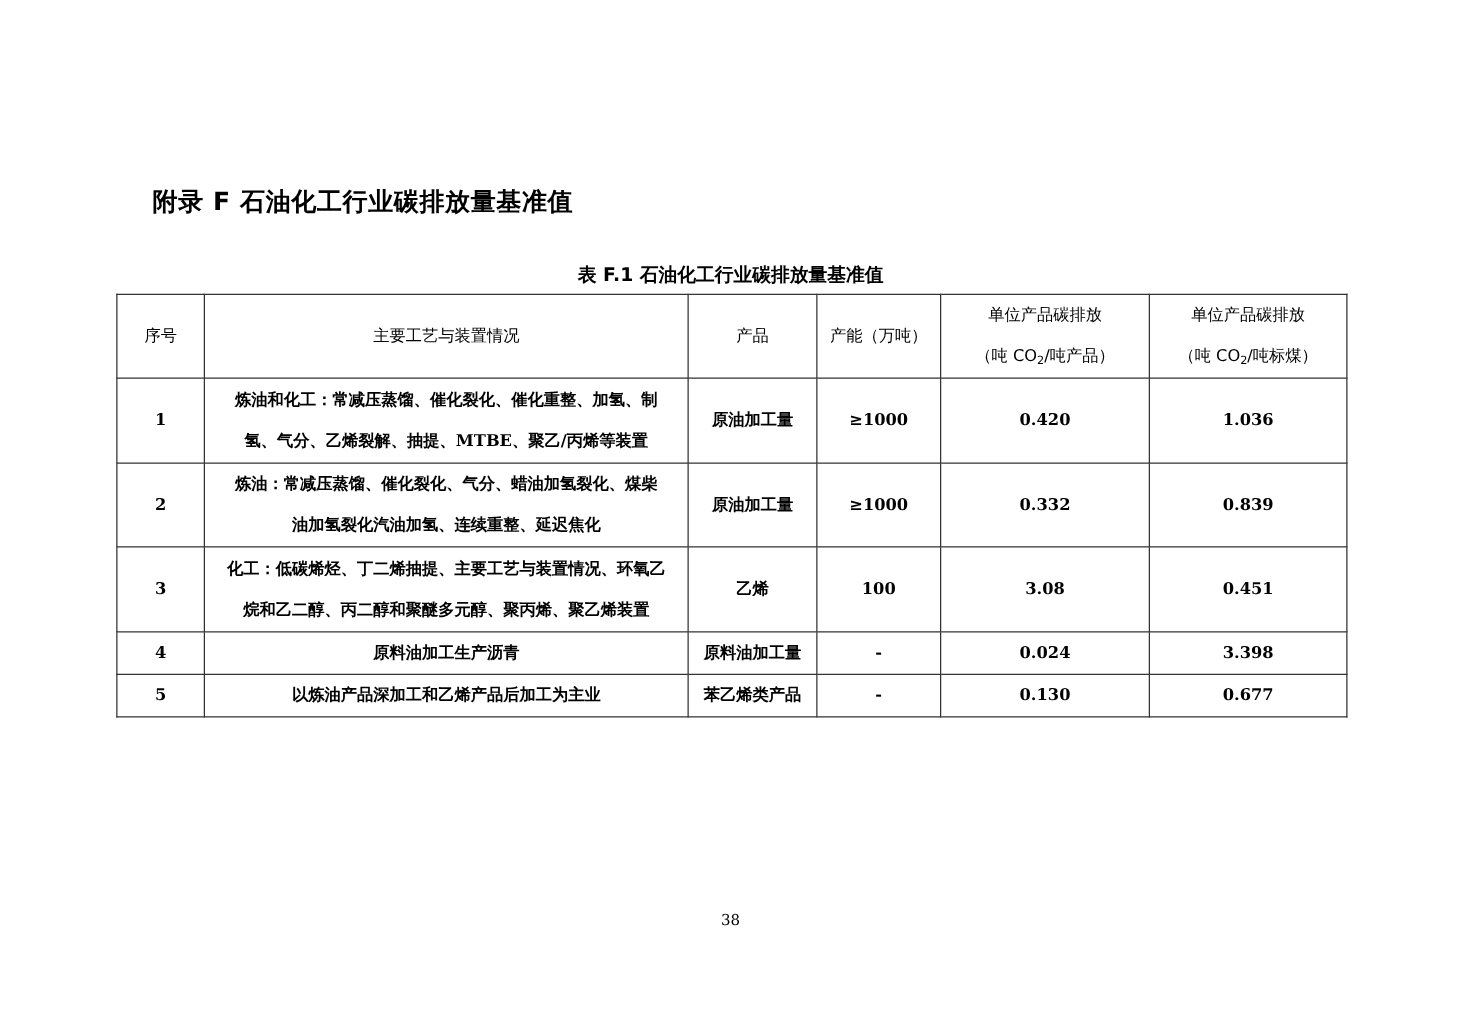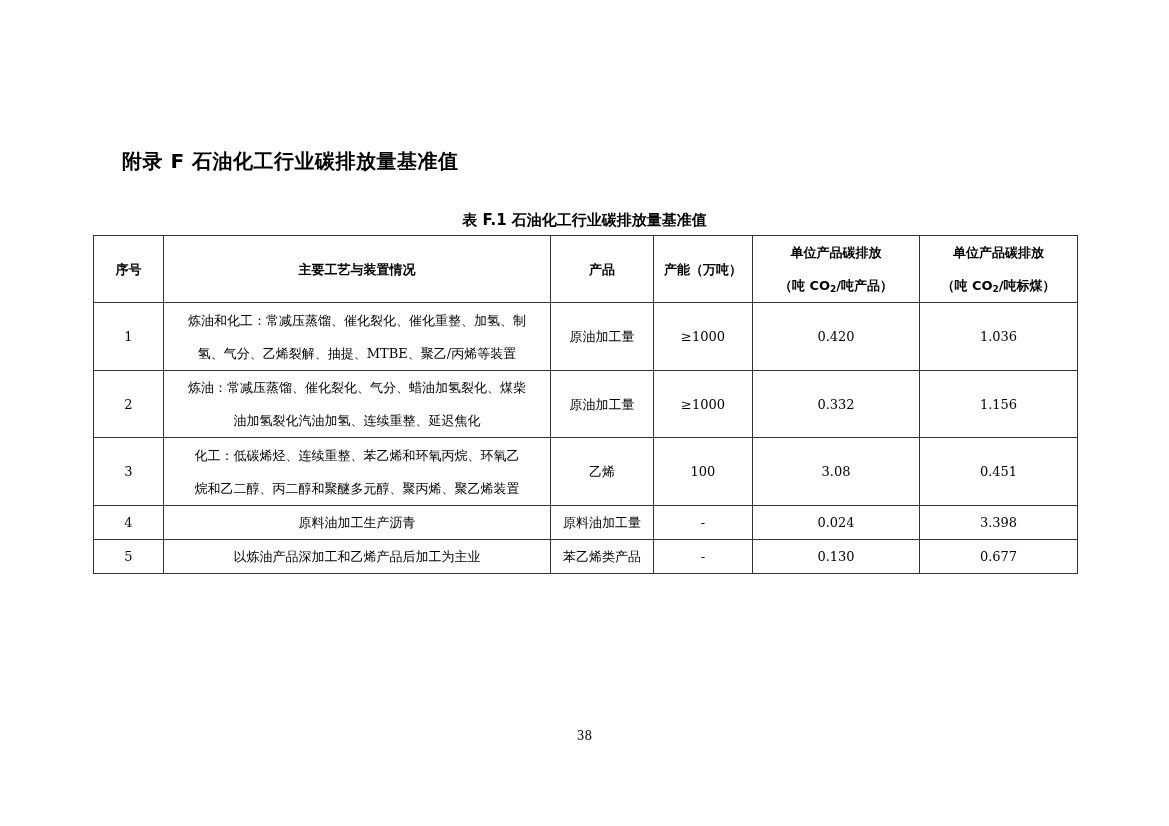--- a/index.html
+++ b/index.html
@@ -4,22 +4,22 @@
 <style>
   html, body { margin: 0; padding: 0; background: #ffffff; }
   body { width: 1169px; height: 826px; position: relative; overflow: hidden;
          font-family: "DejaVu Serif", "Liberation Serif", serif; color: #000; }
   .heading { position: absolute; left: 102px; top: 148px; font-size: 20px; font-weight: bold;
              font-family: "DejaVu Sans", "Liberation Sans", sans-serif; letter-spacing: 0.5px; margin-left: 20px; }
   .caption { position: absolute; left: 0; width: 1169px; top: 211px; text-align: center;
              font-size: 15px; font-weight: bold; font-family: "DejaVu Sans", "Liberation Sans", sans-serif; }
   table { position: absolute; left: 93px; top: 235px; border-collapse: collapse; table-layout: fixed; }
   td, th { border: 1.3px solid #333; text-align: center; vertical-align: middle; padding: 0 6px;
-           font-size: 13px; font-weight: normal; line-height: 33px; }
-  th { font-weight: bold; font-family: "DejaVu Sans", "Liberation Sans", sans-serif; }
+           font-size: 13px; font-weight: bold; line-height: 33px; }
+  th { font-weight: normal; font-family: "DejaVu Sans", "Liberation Sans", sans-serif; }
   .proc { line-height: 33px; }
   .pagenum { position: absolute; left: 0; width: 1169px; top: 729px; text-align: center; font-size: 12px; }
   sub { font-size: 9px; vertical-align: -2px; line-height: 0; }
 </style>
 </head>
 <body>
 
 <div class="heading">附录 F  石油化工行业碳排放量基准值</div>
 <div class="caption">表 F.1  石油化工行业碳排放量基准值</div>
 
@@ -62,27 +62,27 @@
 
   <tr style="height:67px">
     <td>2</td>
     <td class="proc">
       <div>炼油：常减压蒸馏、催化裂化、气分、蜡油加氢裂化、煤柴</div>
       <div>油加氢裂化汽油加氢、连续重整、延迟焦化</div>
     </td>
     <td>原油加工量</td>
     <td>≥1000</td>
     <td>0.332</td>
-    <td>1.156</td>
+    <td>0.839</td>
   </tr>
 
   <tr style="height:68px">
     <td>3</td>
     <td class="proc">
-      <div>化工：低碳烯烃、连续重整、苯乙烯和环氧丙烷、环氧乙</div>
+      <div>化工：低碳烯烃、丁二烯抽提、主要工艺与装置情况、环氧乙</div>
       <div>烷和乙二醇、丙二醇和聚醚多元醇、聚丙烯、聚乙烯装置</div>
     </td>
     <td>乙烯</td>
     <td>100</td>
     <td>3.08</td>
     <td>0.451</td>
   </tr>
 
   <tr style="height:33px">
     <td>4</td>

